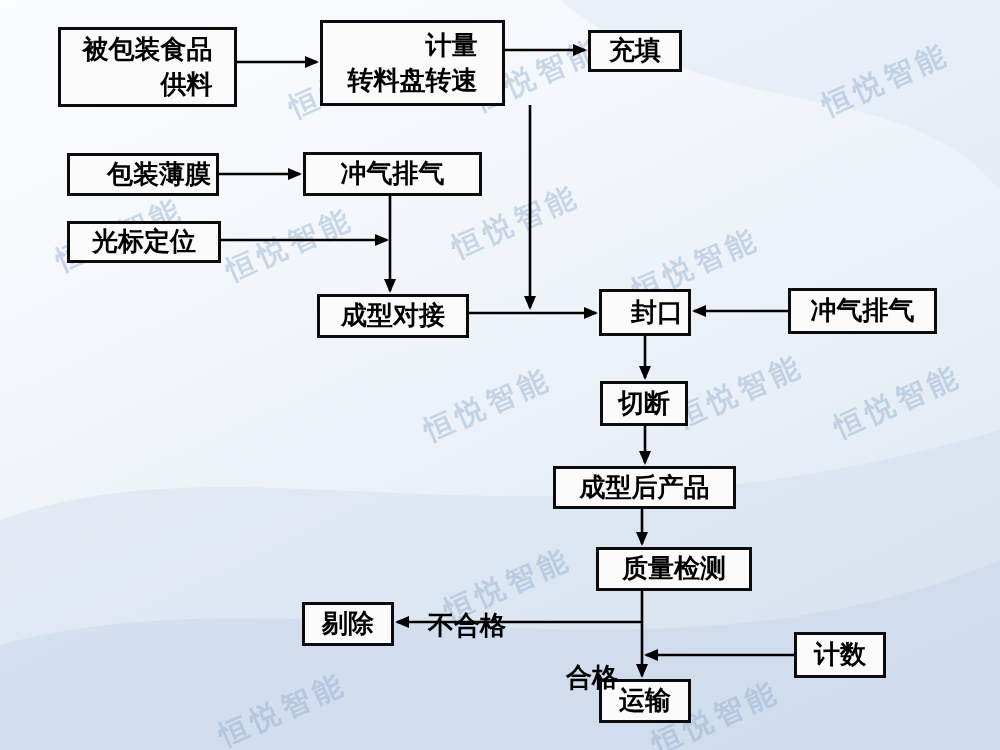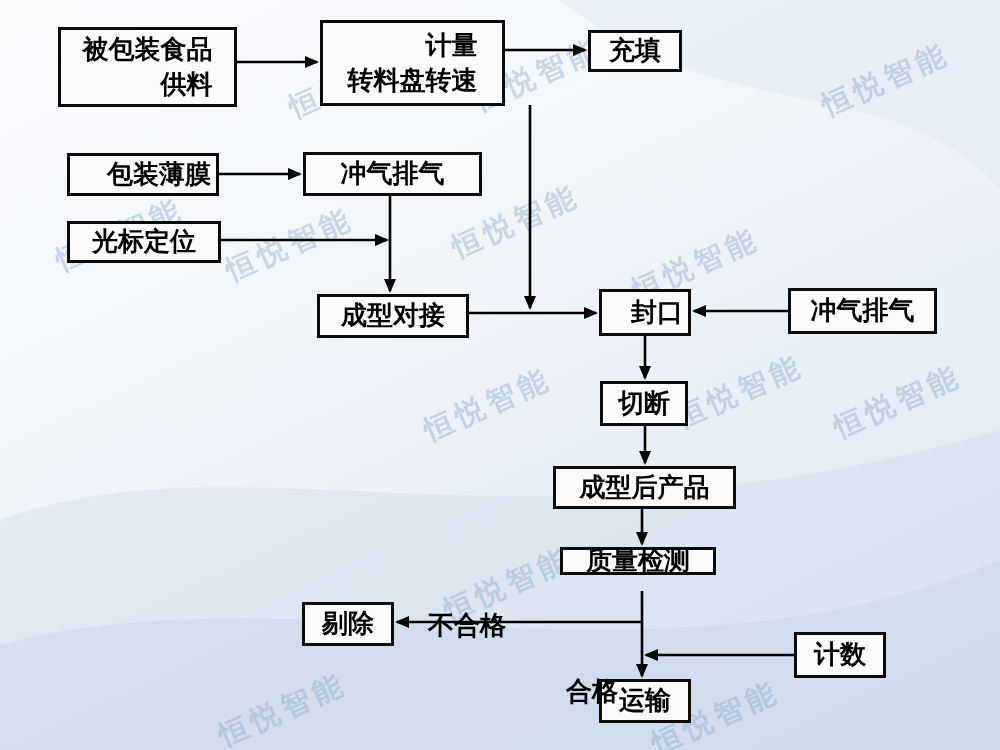--- a/index.html
+++ b/index.html
@@ -32,26 +32,26 @@
   #n-metering  {left:320px; top:20px;  width:185px; height:86px;}
   #n-filling   {left:588px; top:30px;  width:94px;  height:42px;}
   #n-film      {left:67px;  top:153px; width:152px; height:43px;padding-left:32px;}
   #n-traction  {left:303px; top:152px; width:179px; height:44px;}
   #n-cursor    {left:67px;  top:221px; width:154px; height:42px;}
   #n-forming   {left:317px; top:294px; width:152px; height:44px;}
   #n-sealing   {left:599px; top:289px; width:92px;  height:47px;padding-left:24px;}
   #n-gas       {left:788px; top:288px; width:149px; height:46px;}
   #n-cutting   {left:600px; top:381px; width:88px;  height:45px;}
   #n-product   {left:553px; top:466px; width:183px; height:43px;}
-  #n-inspection{left:560px; top:547px; width:156px; height:28px;}
+  #n-inspection{left:596px; top:547px; width:156px; height:44px;}
   #n-reject    {left:302px; top:602px; width:92px;  height:44px;}
   #n-counting  {left:794px; top:632px; width:92px;  height:46px;}
   #n-transport {left:599px; top:679px; width:92px;  height:44px;}
   #lbl-fail{left:428px; top:584px;}
-  #lbl-pass{left:566px; top:650px;}
+  #lbl-pass{left:566px; top:636px;}
 </style>
 </head>
 <body>
 
 <div class="canvas">
 
   <svg class="bg" width="1000" height="750">
     <path d="M0,520 C250,430 520,570 1000,430 L1000,750 L0,750 Z" fill="rgba(208,221,238,0.45)"></path>
     <path d="M0,645 C300,565 660,705 1000,560 L1000,750 L0,750 Z" fill="rgba(196,211,232,0.40)"></path>
     <path d="M560,0 C720,130 900,70 1000,190 L1000,0 Z" fill="rgba(214,225,240,0.35)"></path>

